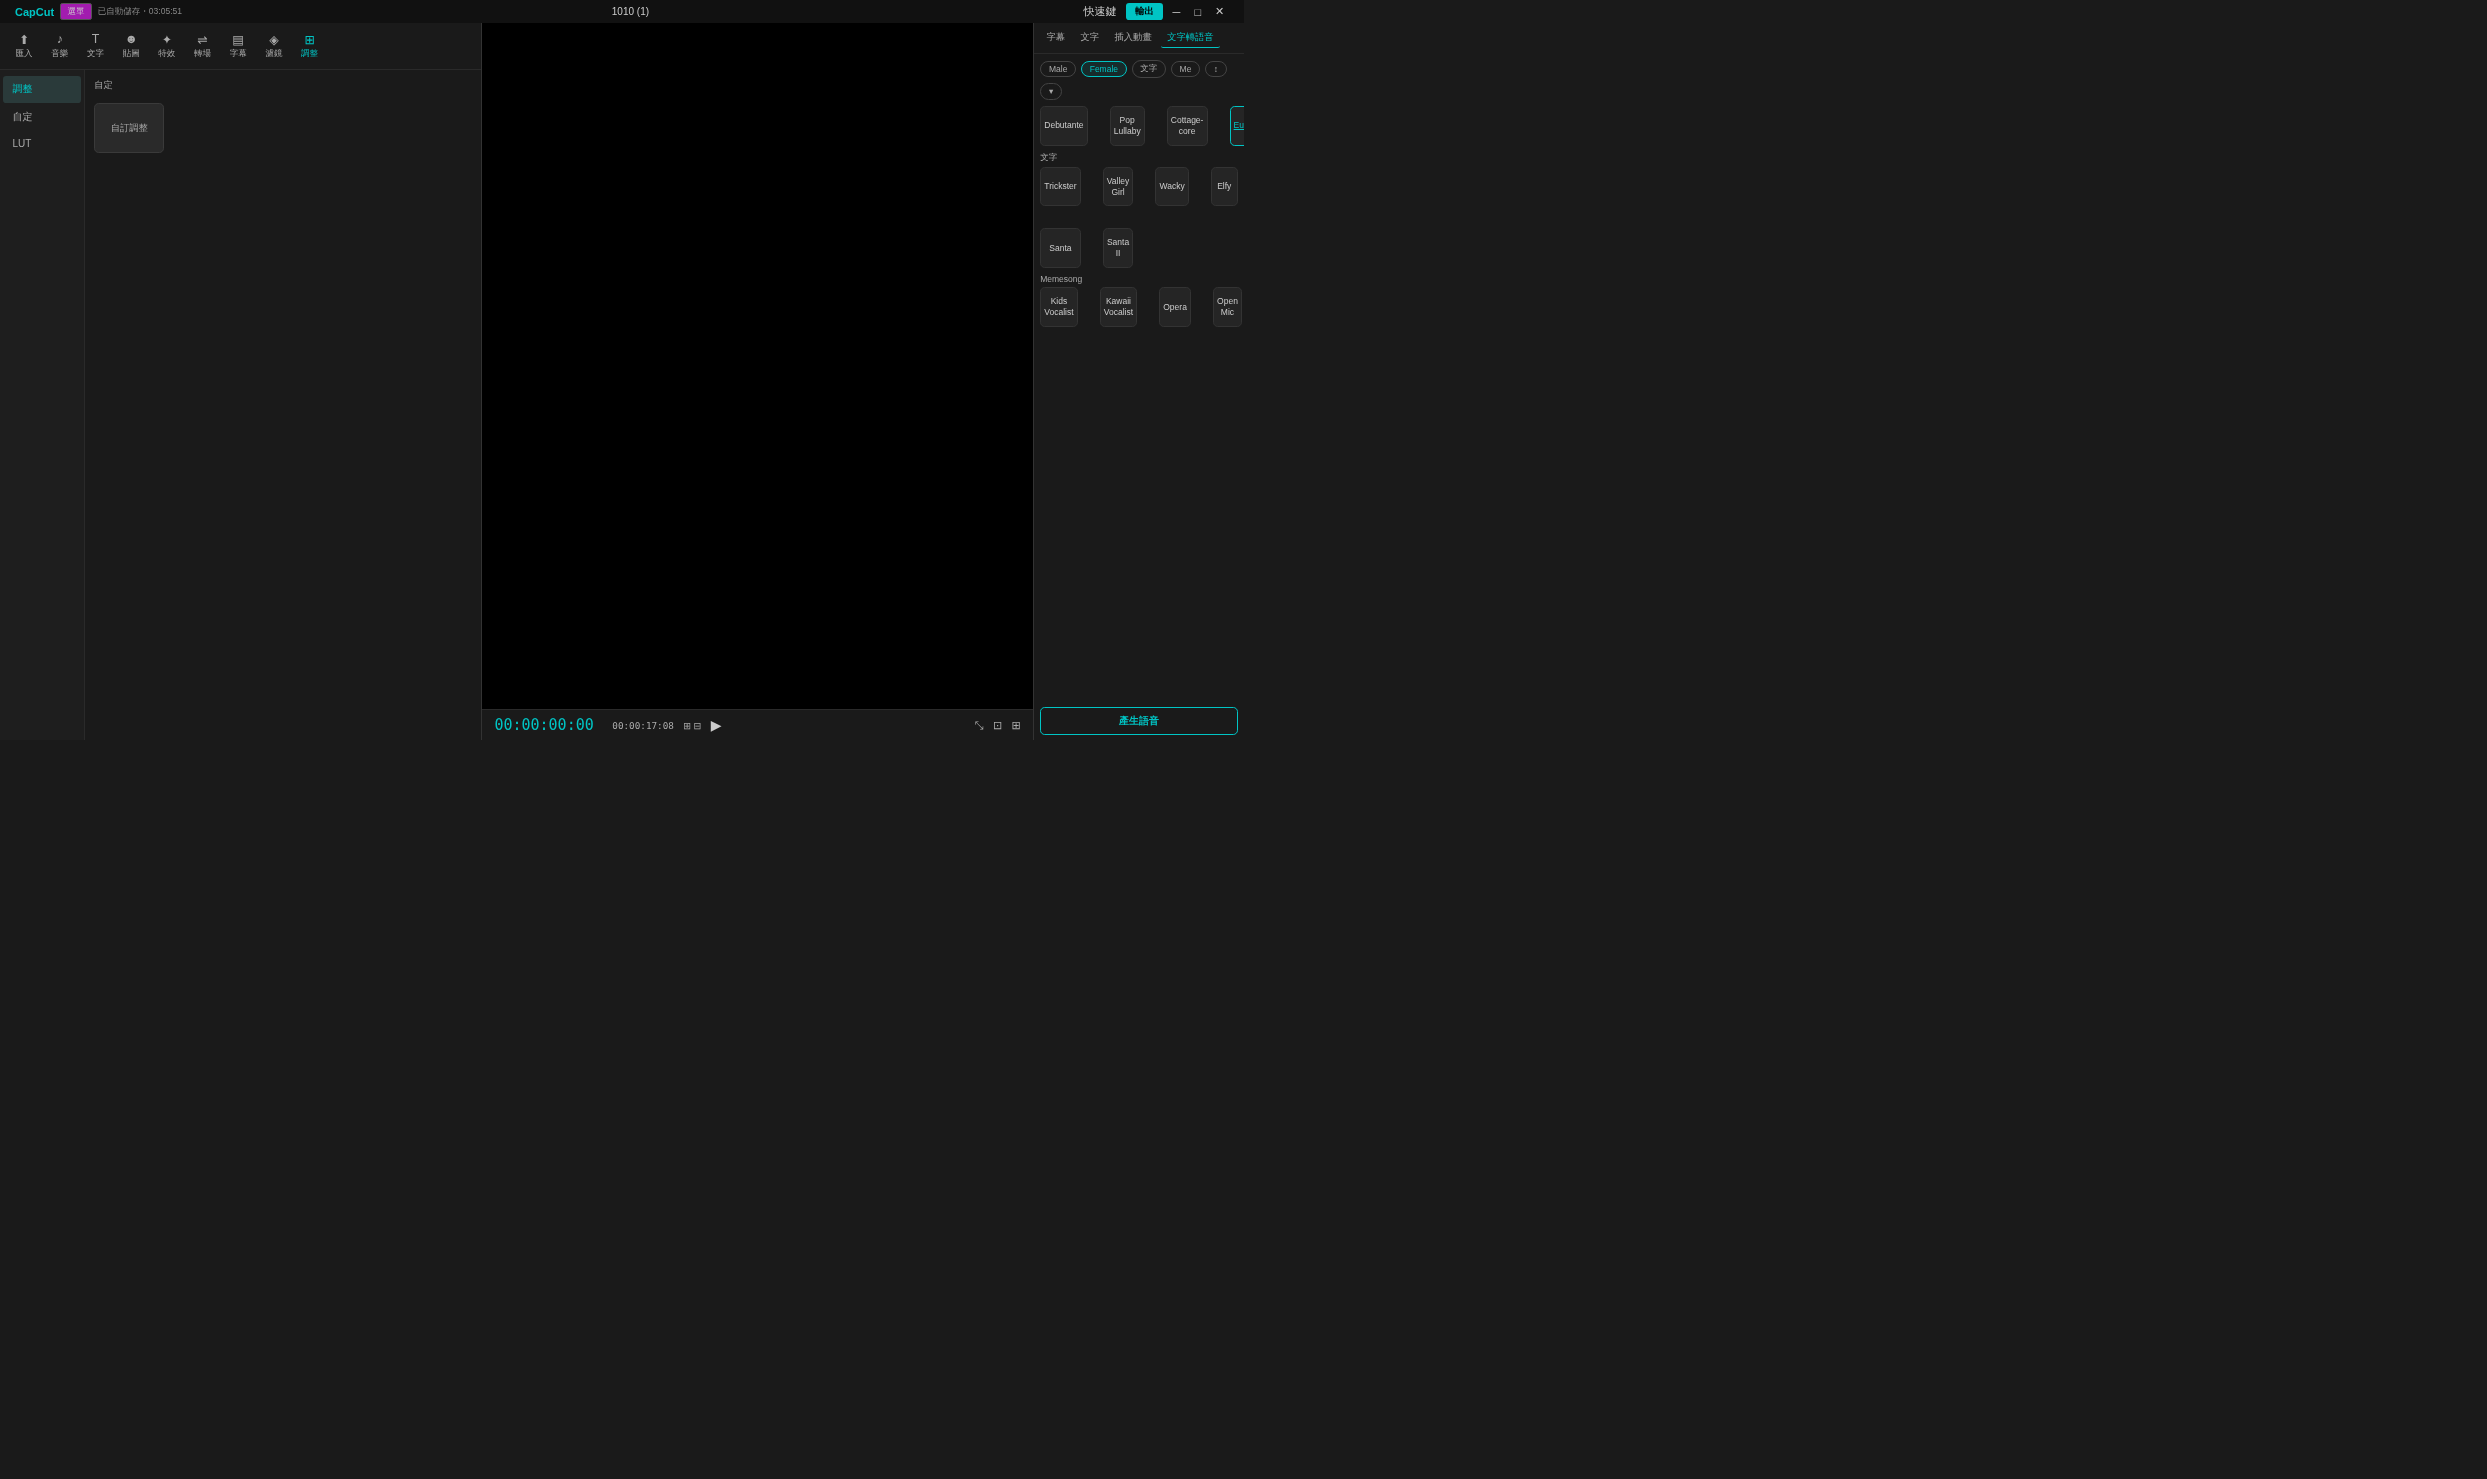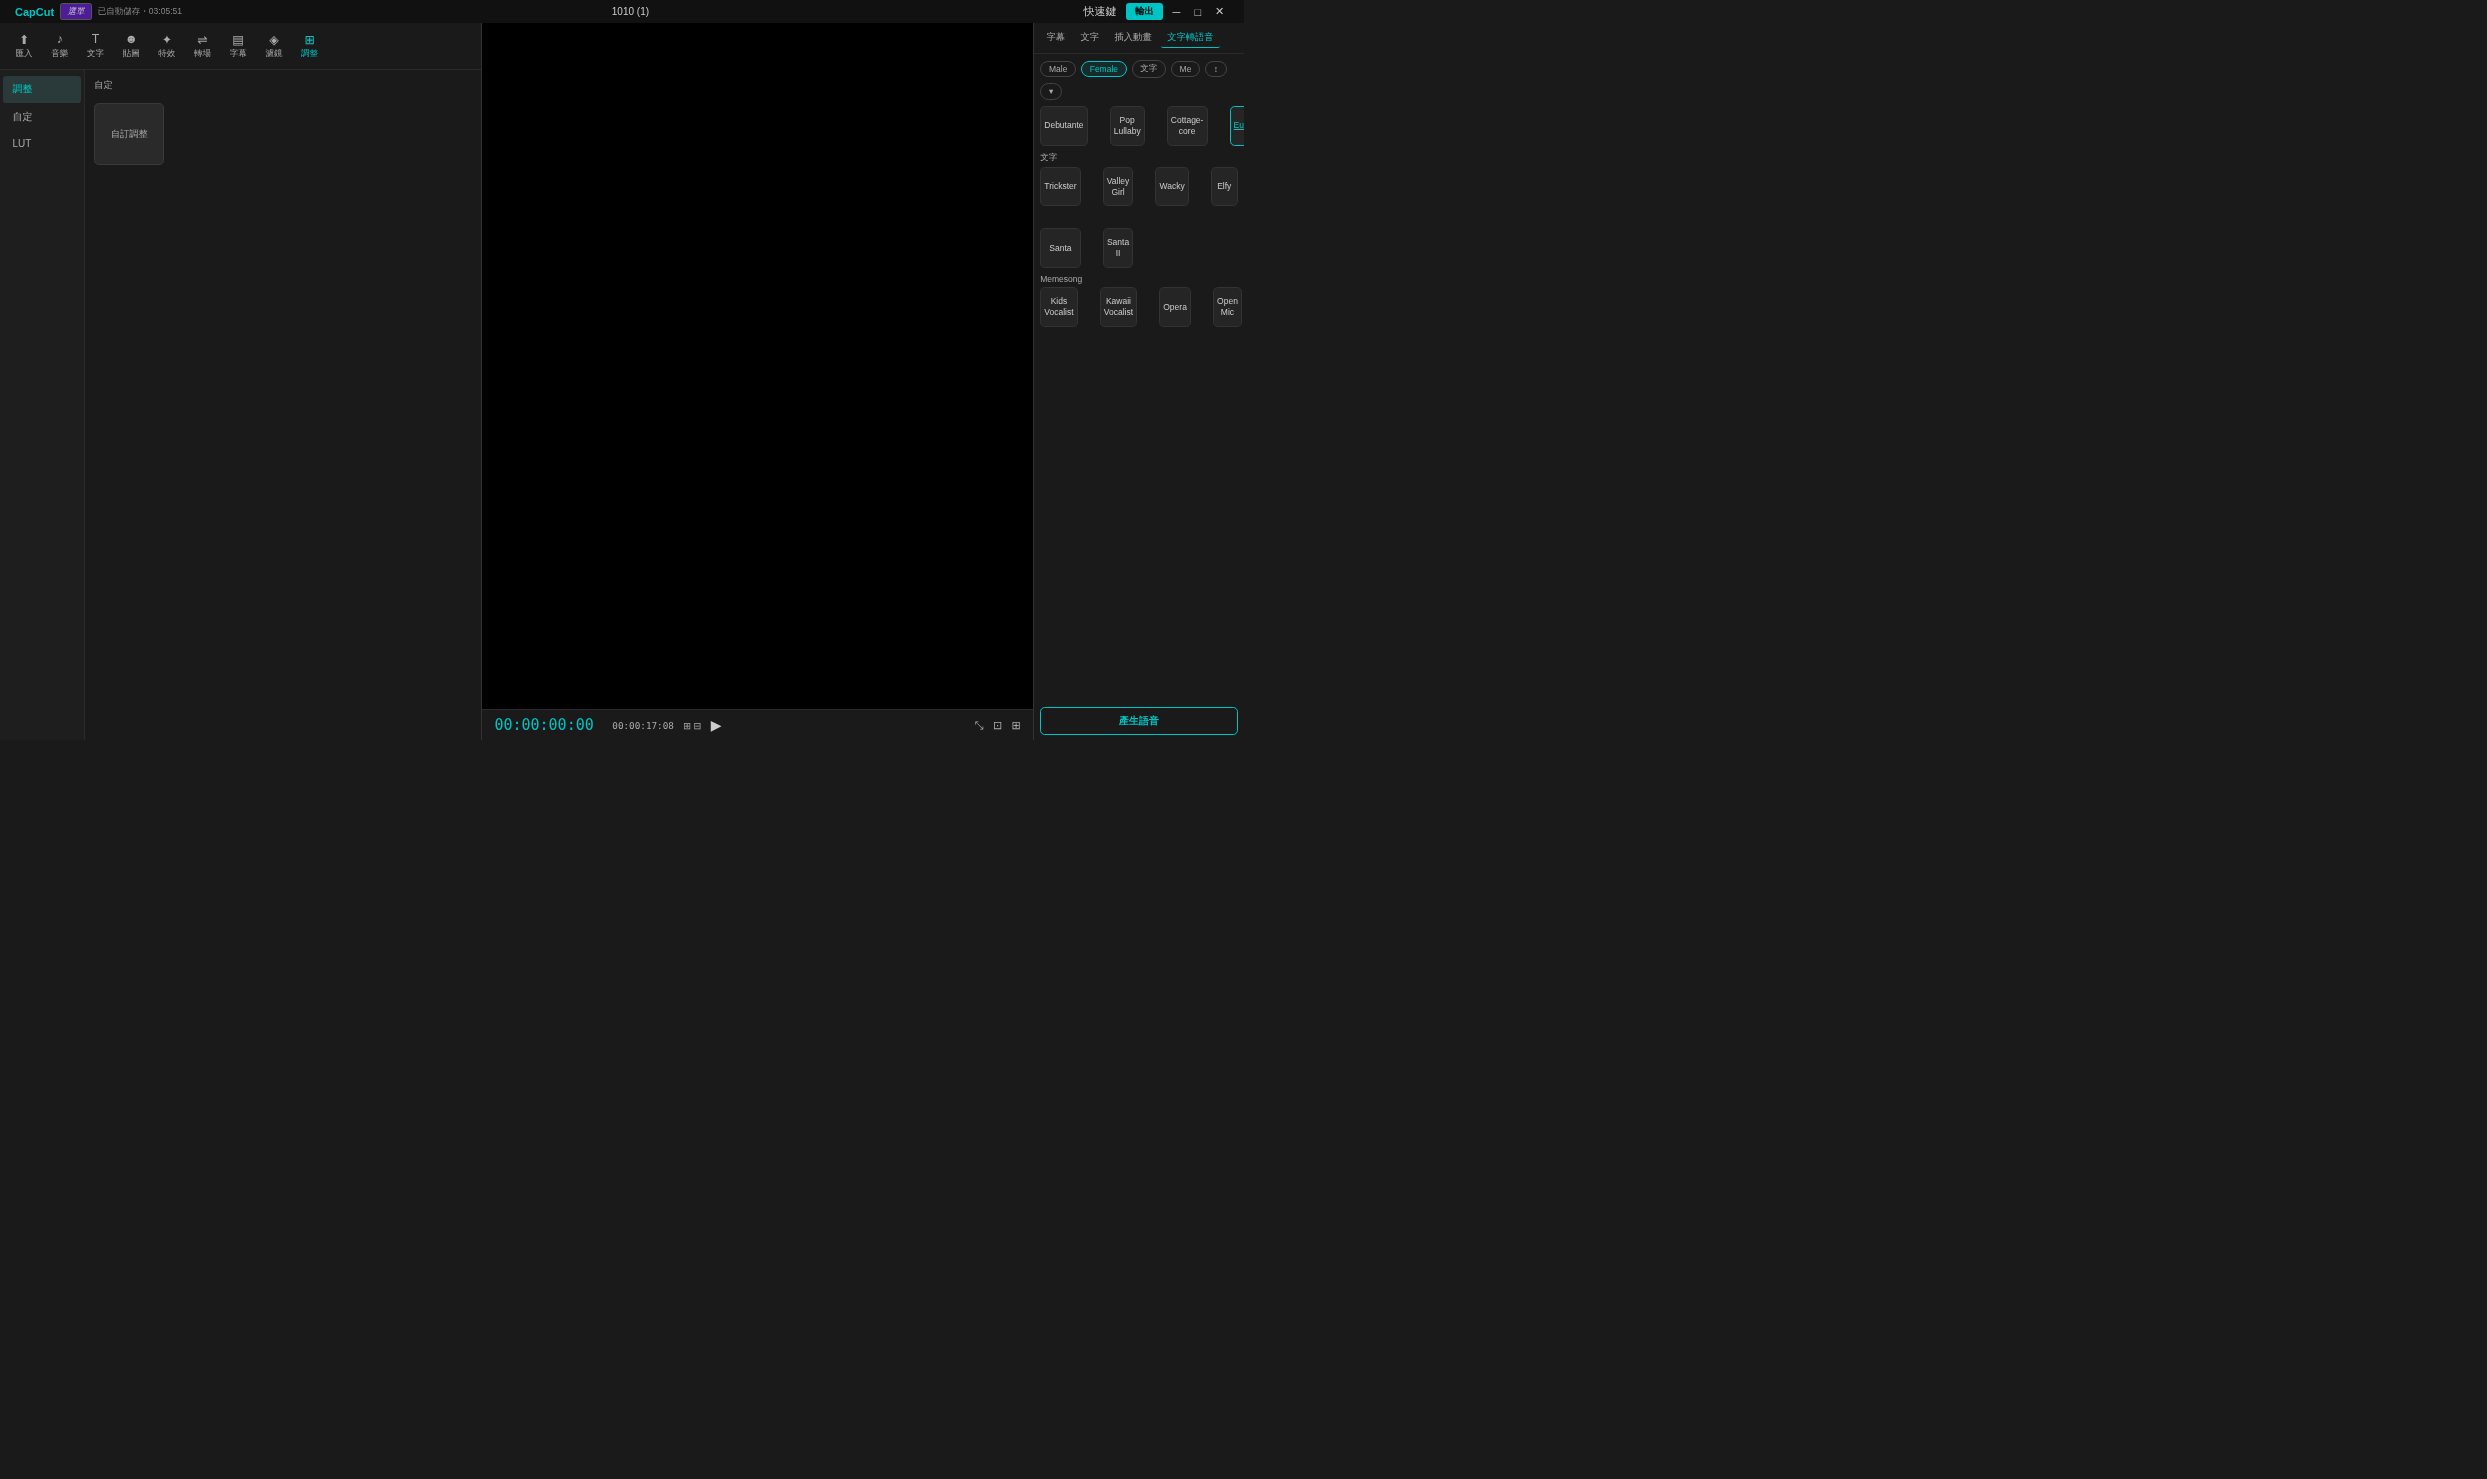--- a/index.html
+++ b/index.html
@@ -33,28 +33,27 @@
       color: #000;
       font-weight: bold;
       padding: 2.3px 9.3px;
       border-radius: 3.1px;
       cursor: pointer;
       font-size: 9.3px;
     }
     .logo { color: #00c4c4; font-weight: bold; font-size: 11px; }
     .auto-save { color: #888; font-size: 8.5px; }
     .select-btn {
-      background: #4c1d95;
+      background: #a21caf;
       border: 0.8px solid #555;
       color: #ccc;
       padding: 1.6px 6.2px;
       border-radius: 2.3px;
       cursor: pointer;
       font-size: 8.5px;
-      font-style: italic;
     }
 
     
     #main { display: flex; height: calc(740px - 23px); }
 
     
     #left-panel {
       width: 482px;
       display: flex;
       flex-direction: column;
@@ -114,21 +113,21 @@
       padding: 9.3px;
       display: flex;
       flex-direction: column;
       gap: 6.2px;
     }
     .content-label { color: #aaa; font-size: 9.3px; margin-bottom: 4.7px; }
 
     
     .custom-card {
       width: 70px;
-      height: 62px;
+      height: 50px;
       background: #2a2a2a;
       border-radius: 4.7px;
       display: flex;
       align-items: center;
       justify-content: center;
       color: #aaa;
       font-size: 9.3px;
       cursor: pointer;
       border: 0.8px solid #3a3a3a;
     }

